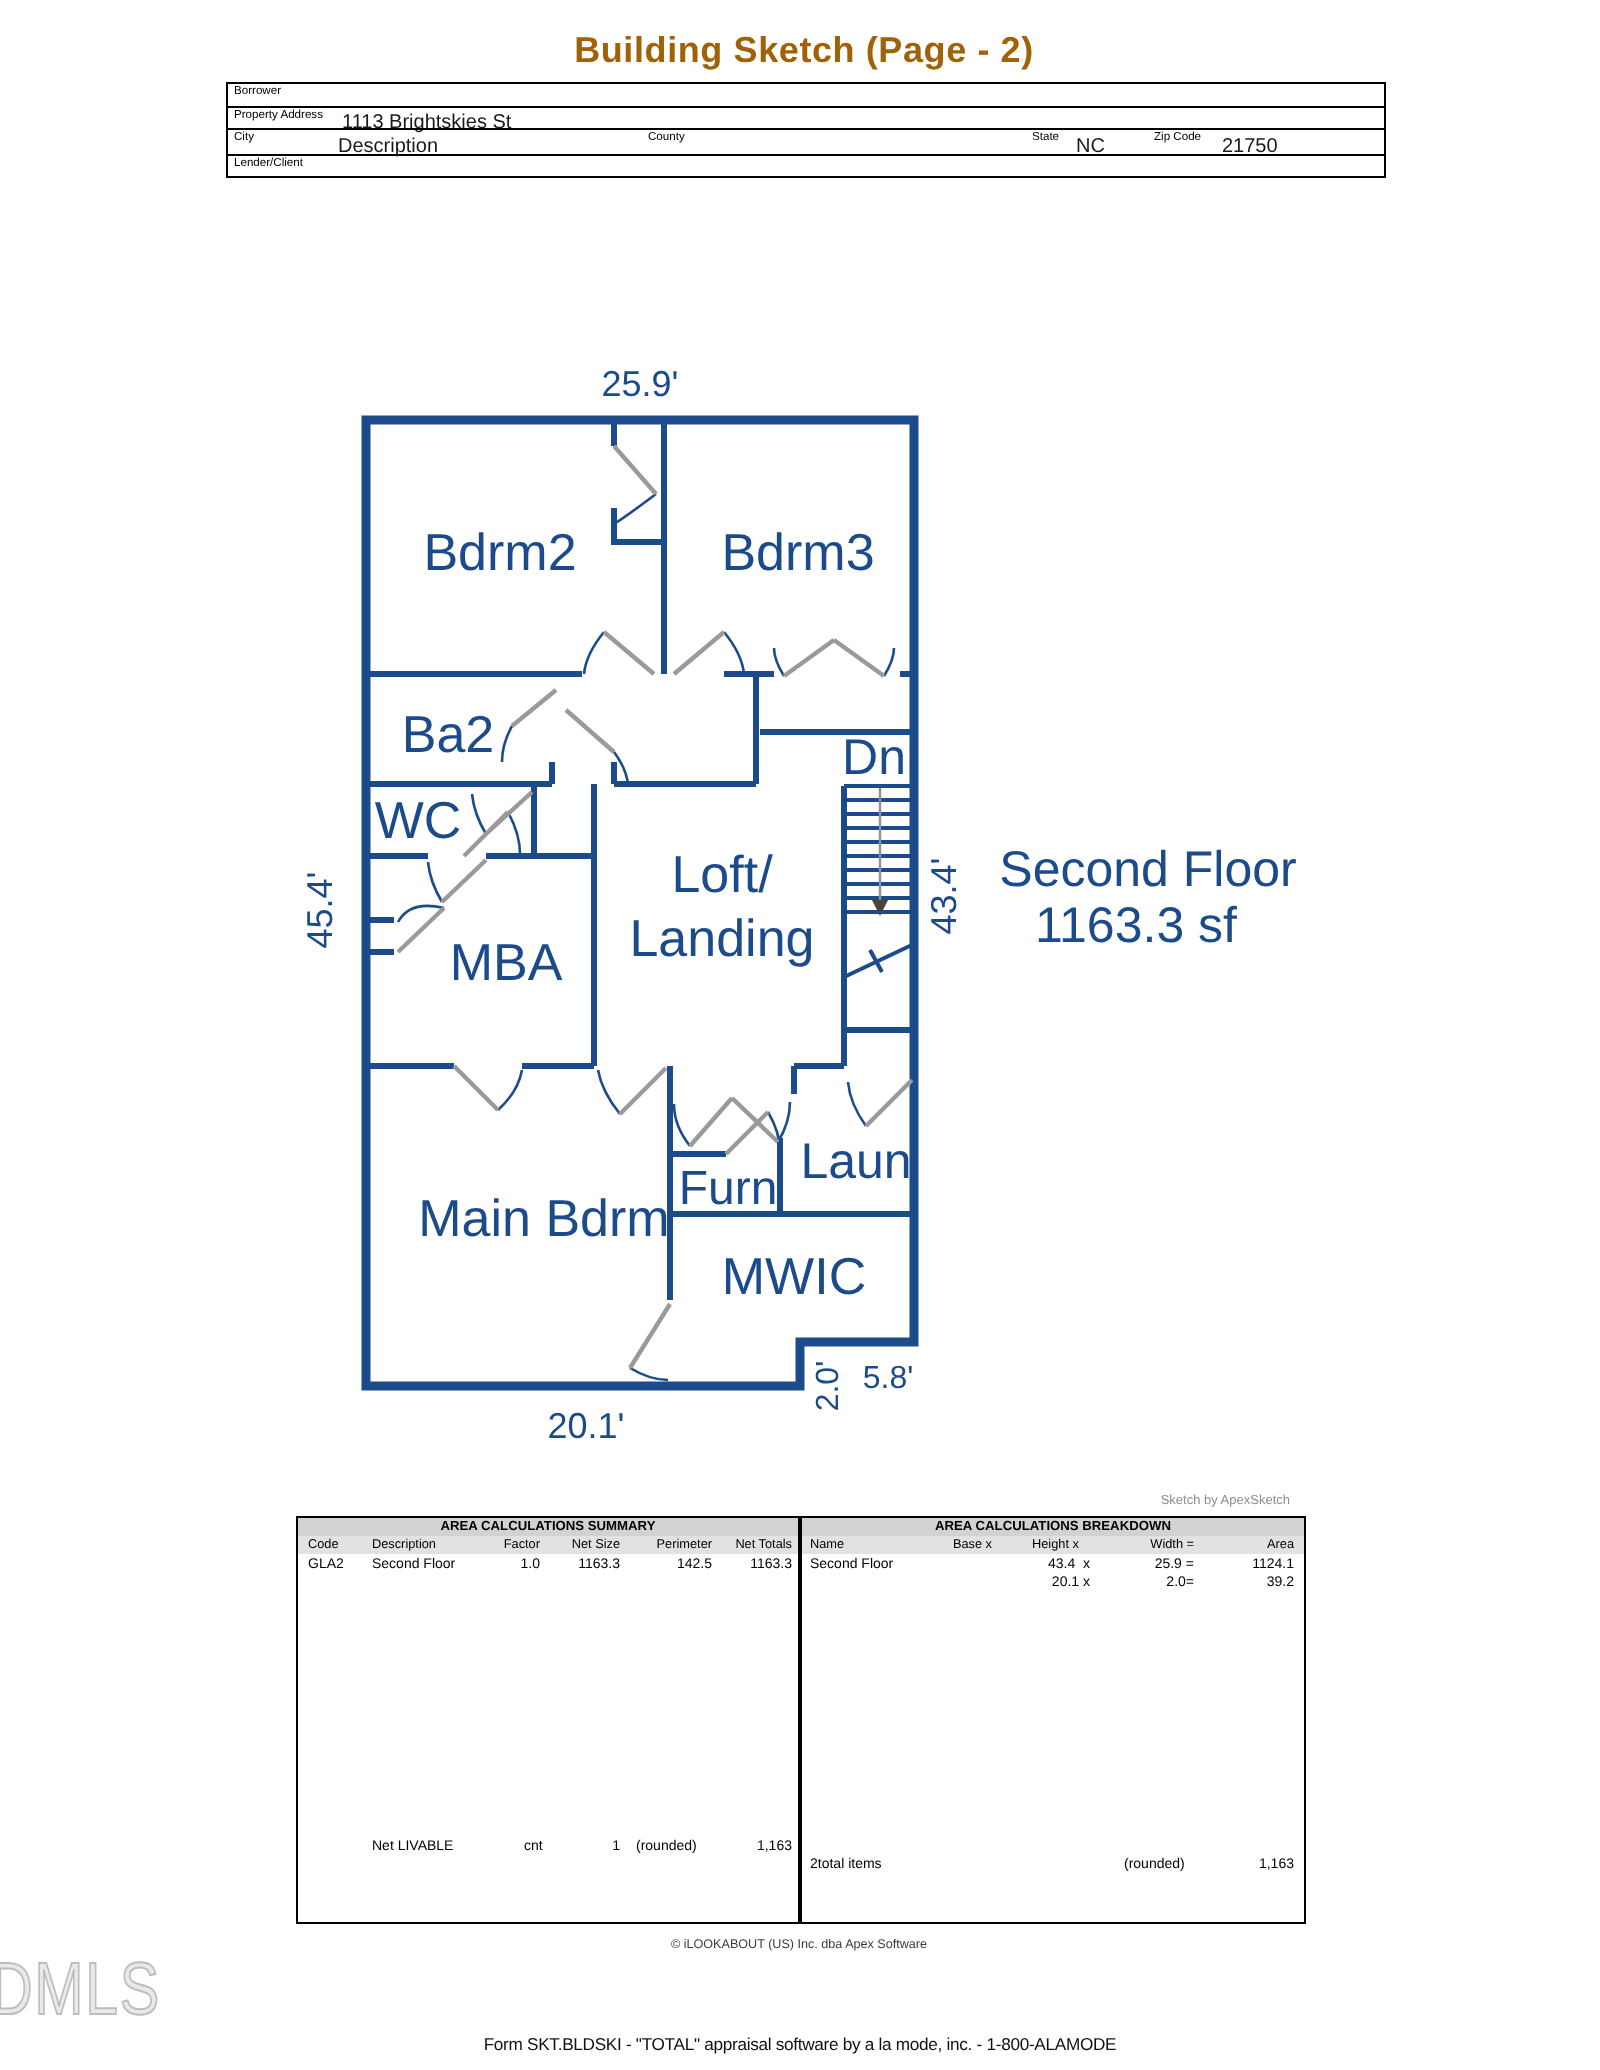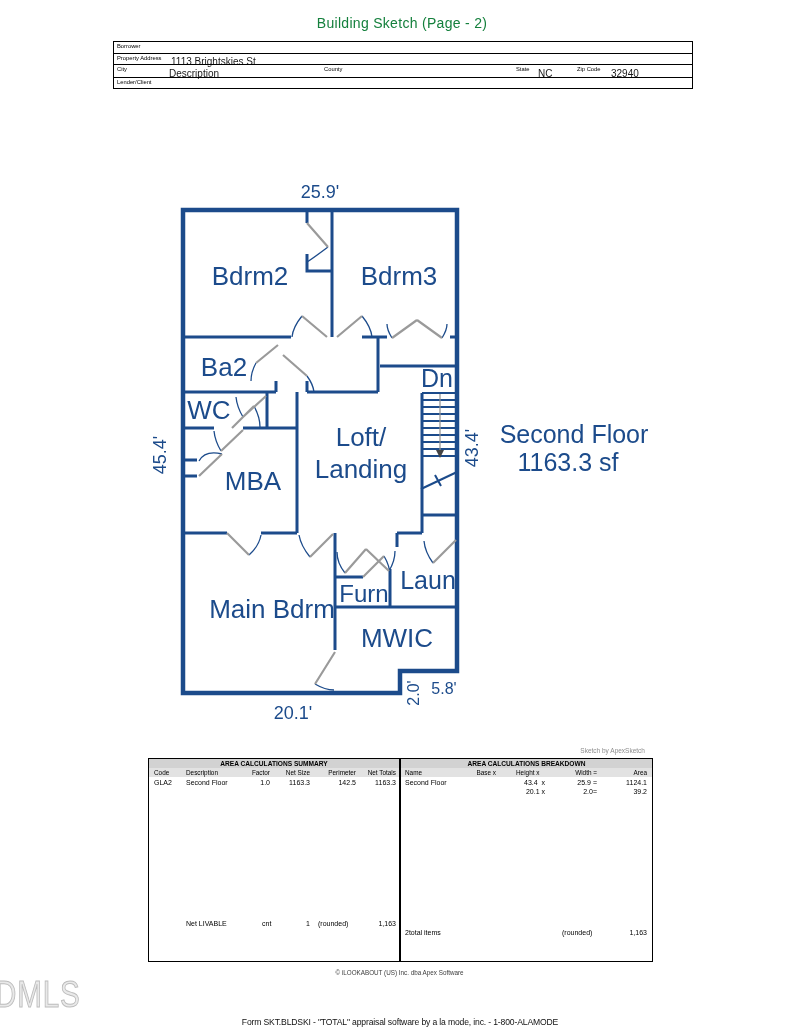--- a/index.html
+++ b/index.html
@@ -1,21 +1,21 @@
 <!DOCTYPE html>
 <html><head>
 <meta charset="utf-8">
 <style>
   html,body{margin:0;padding:0;background:#fff;}
   #page{position:relative;width:800px;height:1035px;background:#fff;overflow:hidden;
         font-family:"Liberation Sans",sans-serif;color:#000;}
   .abs{position:absolute;}
   
-  #page-title{left:113px;top:15px;width:578px;text-align:center;font-size:14px;
-              font-weight:400;letter-spacing:.3px;color:#15803d;}
+  #page-title{left:113px;top:15px;width:578px;text-align:center;font-size:18px;
+              font-weight:700;letter-spacing:.3px;color:#a16207;}
   
   #form-box{left:113px;top:41px;width:578px;height:46px;border:1.2px solid #000;}
   .frow{position:relative;width:100%;box-sizing:border-box;}
   .frow + .frow{border-top:1px solid #000;}
   .flabel{position:absolute;left:3px;top:1px;font-size:5.8px;color:#000;}
   .fvalue{position:absolute;font-size:10px;color:#1a1a1a;}
   
   #plan{left:140px;top:170px;}
   
   #calc-box{left:148px;top:758px;width:503px;height:202px;border:1.5px solid #000;display:flex;}
@@ -49,21 +49,21 @@
       <span class="flabel">Property Address</span>
       <span class="fvalue" style="left:57px;top:1.5px;">1113 Brightskies St</span>
     </div>
     <div class="frow" style="height:13px;">
       <span class="flabel">City</span>
       <span class="fvalue" style="left:55px;top:3px;">Description</span>
       <span class="flabel" style="left:210px;">County</span>
       <span class="flabel" style="left:402px;">State</span>
       <span class="fvalue" style="left:424px;top:3px;">NC</span>
       <span class="flabel" style="left:463px;">Zip Code</span>
-      <span class="fvalue" style="left:497px;top:3px;">32940</span>
+      <span class="fvalue" style="left:497px;top:3px;">21750</span>
     </div>
     <div class="frow" style="height:10px;">
       <span class="flabel">Lender/Client</span>
     </div>
   </div>
 
   <svg class="abs" id="plan" width="545" height="560" viewBox="140 170 545 560">
     <g stroke="#1c4b8b" fill="none">
 
       <path stroke-width="4.5" d="M183,210 H457 V671 H400 V693 H183 Z"></path>

